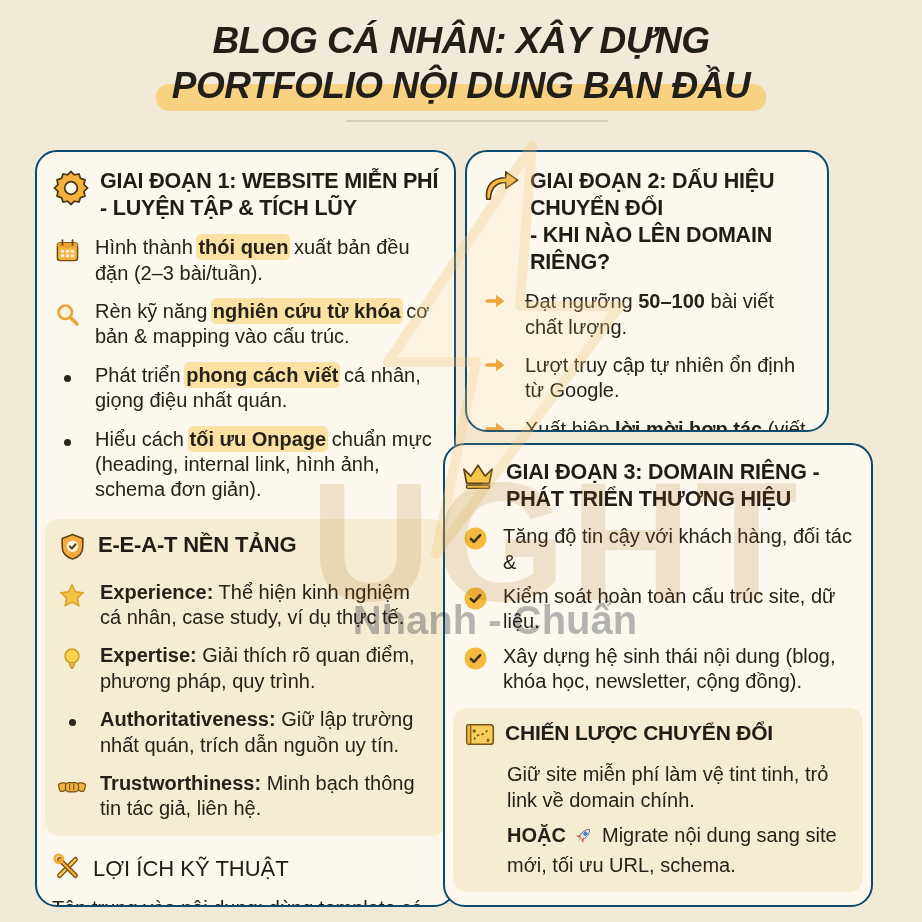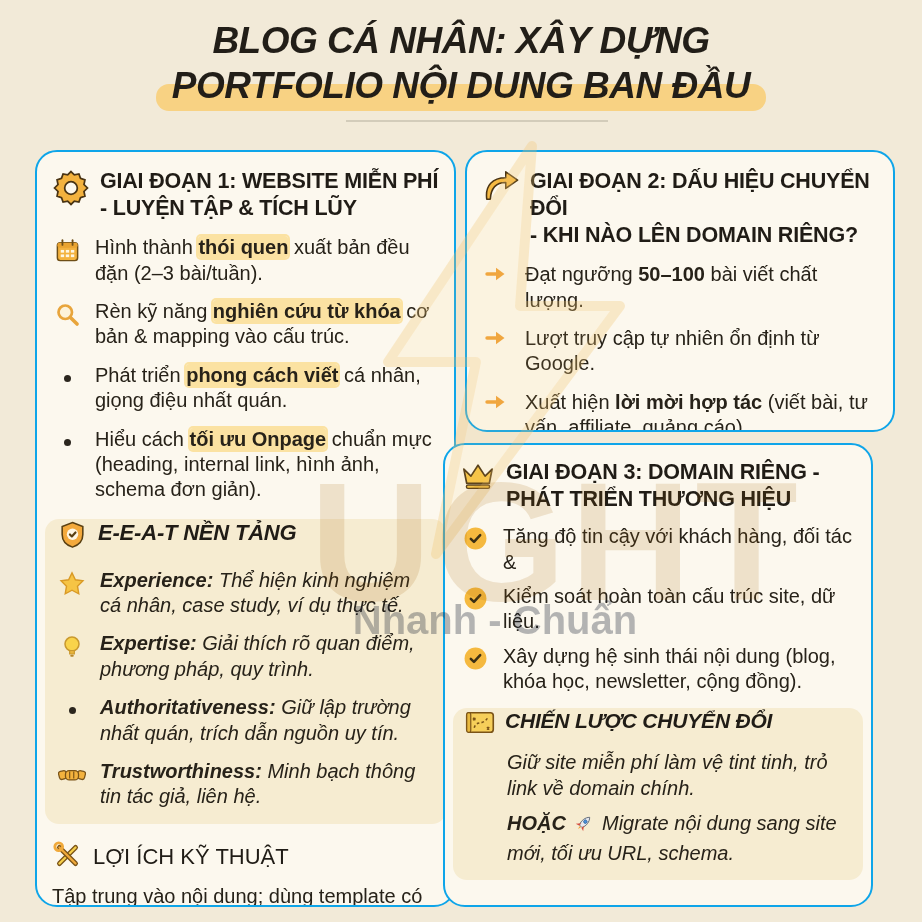--- a/index.html
+++ b/index.html
@@ -12,37 +12,37 @@
   
   .title{position:absolute;top:18px;left:0;width:922px;text-align:center;z-index:3;}
   .t-line{font-size:37px;font-weight:bold;line-height:45px;color:#221e18;letter-spacing:-0.5px;font-style:italic;}
   .t-line2{position:relative;display:inline-block;}
   .t-hl-bar{position:absolute;left:-16px;right:-16px;bottom:-3px;height:27px;background:#f8d283;border-radius:13px;z-index:0;}
   .t-text{position:relative;z-index:1;}
   .title-divider{position:absolute;top:120px;left:346px;width:262px;height:2px;background:#c2bbaa;opacity:.65;z-index:1;}
   
   .card{
     position:absolute;box-sizing:border-box;overflow:hidden;
-    background:#fcf8ee;border:2px solid #0ea5e9;border-radius:22px;
+    background:#fcf8ee;border:2px solid #0c4a6e;border-radius:22px;
     z-index:1;
   }
   #card-left{left:35px;top:150px;width:421px;height:757px;padding:16px 13px 12px 15px;}
-  #card-r1{left:465px;top:150px;width:430px;height:282px;padding:16px 13px 12px 15px;}
+  #card-r1{left:465px;top:150px;width:364px;height:282px;padding:16px 13px 12px 15px;}
   #card-r2{left:443px;top:443px;width:430px;height:464px;padding:14px 13px 12px 15px;}
   .hdr{display:flex;gap:10px;align-items:flex-start;}
   .hdr .ic{flex:none;padding-top:1px;}
   .hdr-title{font-size:21.5px;font-weight:bold;line-height:1.26;color:#201c16;letter-spacing:-0.2px;}
   .row{display:flex;gap:13px;margin-top:13px;justify-content:center;}
   .row .ic{flex:none;width:30px;display:flex;justify-content:center;padding-top:2px;}
   .row-text{font-size:20px;line-height:1.27;}
   .bullet-dot{width:7px;height:7px;border-radius:50%;background:#2b261e;margin-top:10px;}
   .b{font-weight:bold;}
   .hl{background:#fbe2a2;box-shadow:0 0 0 2px #fbe2a2;border-radius:3px;}
   
-  .panel{background:#f6ecd1;border-radius:14px;margin:16px -5px 0 -7px;padding:0 10px 14px 12px;font-style:italic;}
+  .panel{background:#f6ecd1;border-radius:14px;margin:16px -5px 0 -7px;padding:12px 10px 14px 12px;}
   .panel .hdr-title{font-size:22px;}
   .sec-hdr{display:flex;gap:10px;align-items:center;margin-top:16px;}
   .sec-title{font-size:22px;font-weight:normal;color:#201c16;}
   .plain-par{font-size:20px;line-height:1.3;margin-top:8px;}
   .strategy-par{font-size:20px;line-height:1.3;margin:9px 0 0 42px;}
   .footer-row{display:flex;gap:10px;margin-top:14px;}
   .footer-row .ic{flex:none;padding-top:2px;}
   .footer-text{font-size:20px;font-weight:bold;line-height:1.3;}
   .rocket-inline{vertical-align:-4px;margin:0 2px;}
   

